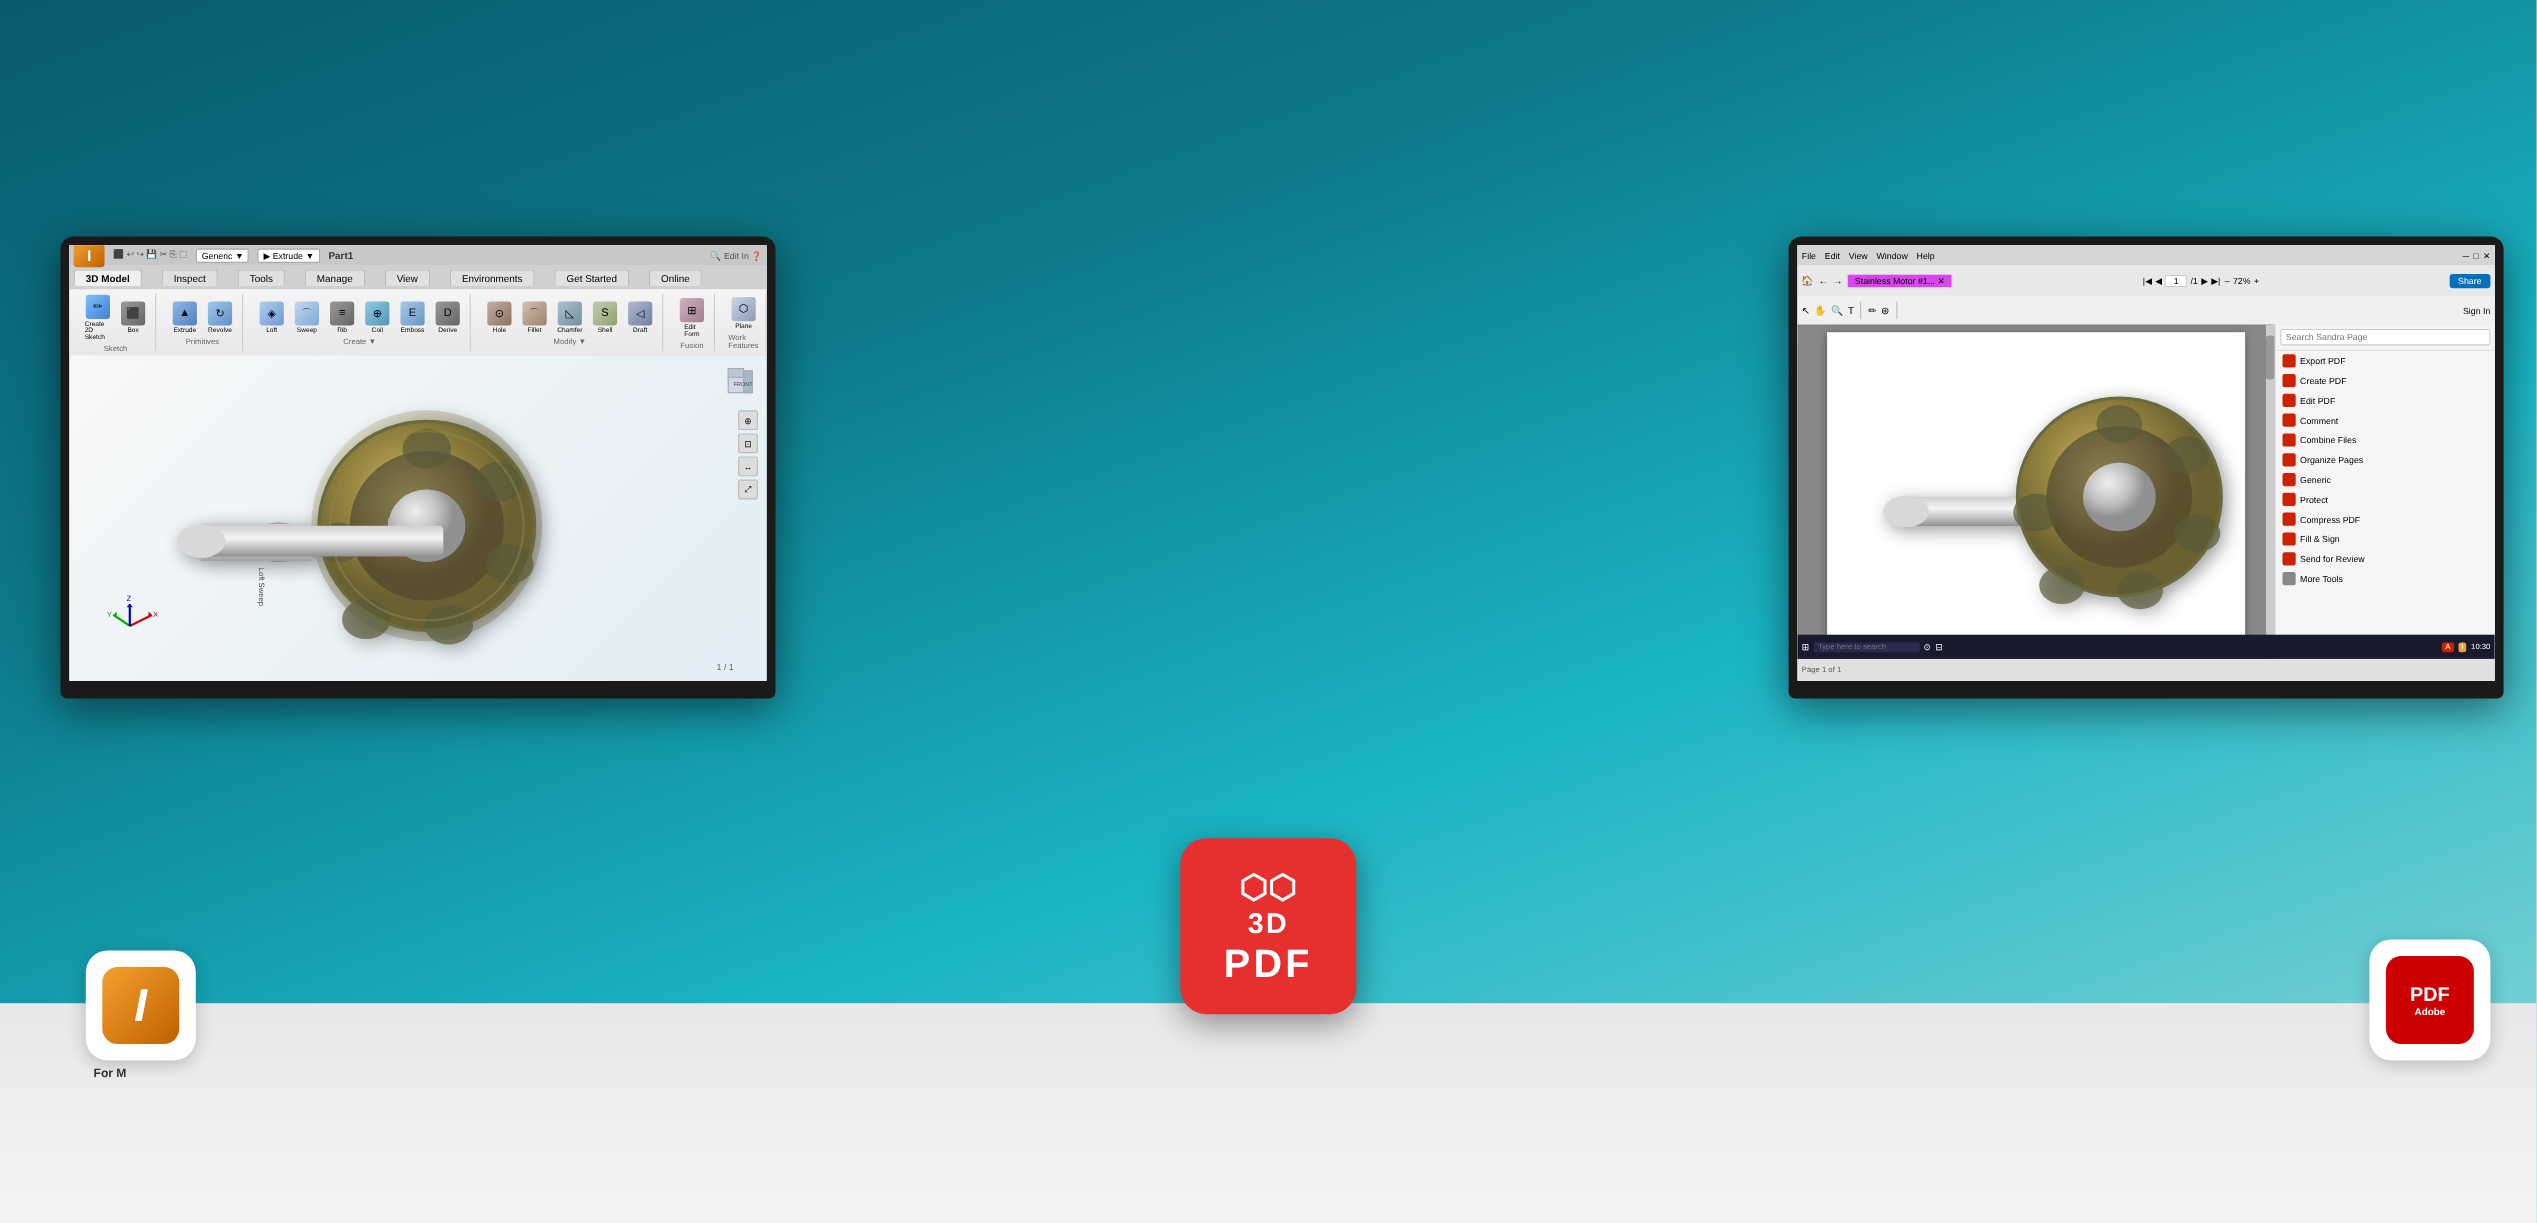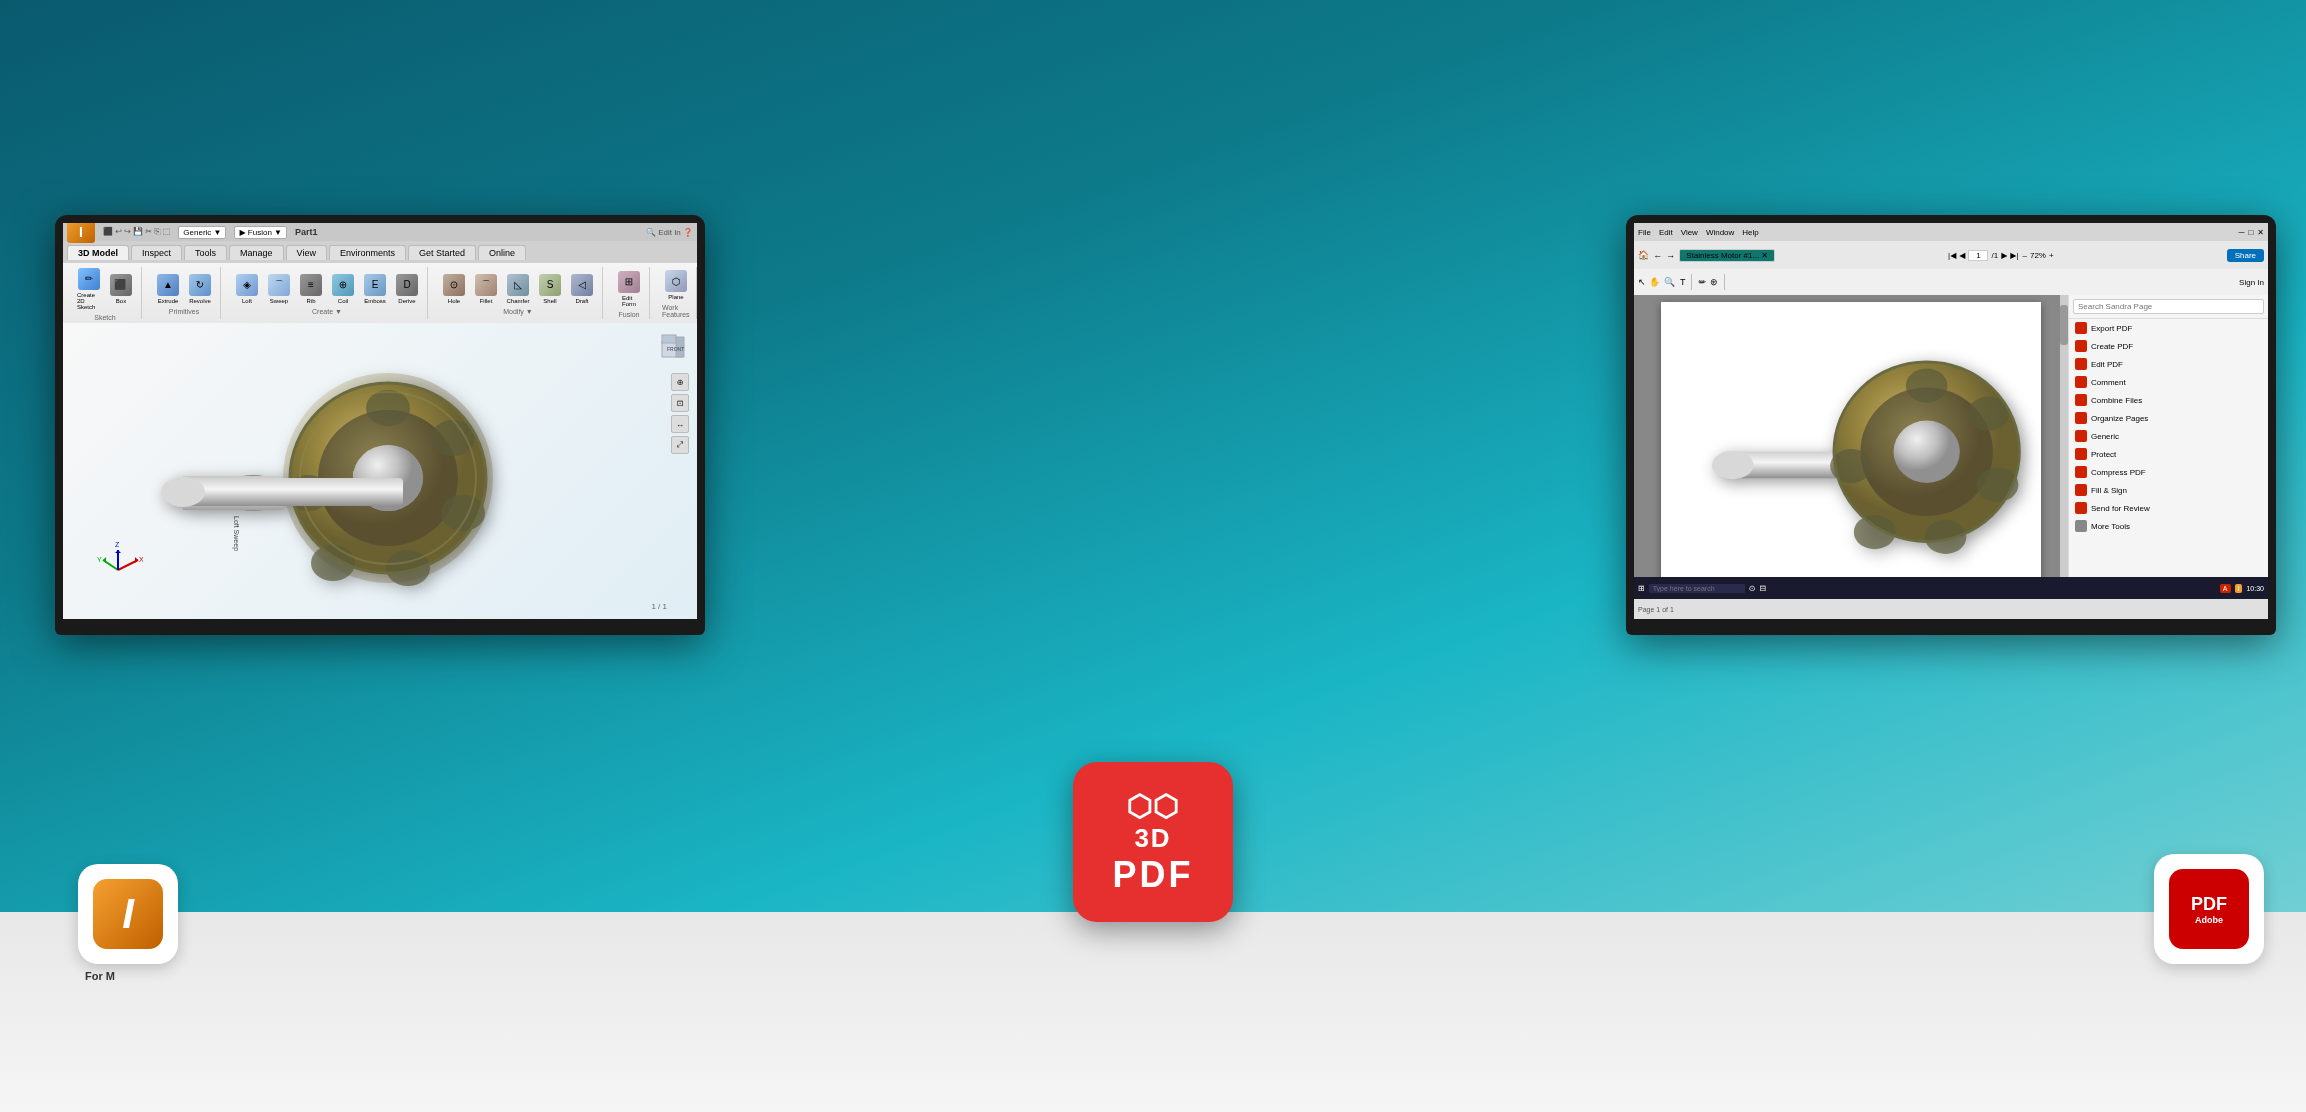--- a/index.html
+++ b/index.html
@@ -169,21 +169,21 @@
       gap: 8px;
     }
 
     .inventor-tabs {
       height: 22px;
       background: #d0d0d0;
       display: flex;
       align-items: center;
       padding: 0 4px;
       font-size: 9px;
-      gap: 2px;
+      gap: 18px;
     }
 
     .inv-tab {
       padding: 2px 10px;
       background: #e0e0e0;
       border: 1px solid #bbb;
       border-bottom: none;
       cursor: pointer;
       font-size: 9px;
       border-radius: 3px 3px 0 0;
@@ -436,21 +436,21 @@
 <div class="monitor-left">
   <div class="monitor-bezel-left"></div>
   <div class="screen-left">
 
     <div class="inventor-toolbar">
 
       <div class="inventor-menubar">
         <div class="inv-logo">I</div>
         <span style="font-size:8px;color:#555;">⬛ ↩ ↪ 💾 ✂ ⎘ ⬚</span>
         <span style="font-size:8px;background:#fff;border:1px solid #aaa;padding:1px 4px;border-radius:2px;">Generic ▼</span>
-        <span style="font-size:8px;background:#fff;border:1px solid #aaa;padding:1px 4px;border-radius:2px;">▶ Fusion ▼</span>
+        <span style="font-size:8px;background:#fff;border:1px solid #aaa;padding:1px 4px;border-radius:2px;">▶ Extrude ▼</span>
         <span style="font-size:9px;font-weight:bold;color:#333;">Part1</span>
         <span style="font-size:8px;color:#555;margin-left:auto;">🔍 Edit In ❓</span>
       </div>
 
       <div class="inventor-tabs">
         <div class="inv-tab active">3D Model</div>
         <div class="inv-tab">Inspect</div>
         <div class="inv-tab">Tools</div>
         <div class="inv-tab">Manage</div>
         <div class="inv-tab">View</div>
@@ -707,21 +707,21 @@
           <span style="cursor:pointer;">─</span>
           <span style="cursor:pointer;">□</span>
           <span style="cursor:pointer;">✕</span>
         </div>
       </div>
 
       <div class="acrobat-toolbar-row">
         <span style="font-size:9px;cursor:pointer;">🏠</span>
         <span style="font-size:9px;cursor:pointer;">←</span>
         <span style="font-size:9px;cursor:pointer;">→</span>
-        <span style="font-size:8px;background:#0f766e;border:1px solid #ccc;padding:1px 6px;border-radius:2px;cursor:pointer;text-align:right;">Stainless Motor #1... ✕</span>
+        <span style="font-size:8px;background:#d946ef;border:1px solid #ccc;padding:1px 6px;border-radius:2px;cursor:pointer;text-align:right;">Stainless Motor #1... ✕</span>
         <div style="display:flex;align-items:center;gap:3px;font-size:8px;margin-left:auto;">
           <span style="cursor:pointer;">|◀</span>
           <span style="cursor:pointer;">◀</span>
           <input type="text" value="1" style="width: 20px; font-size: 8px; text-align: center; border: 1px solid rgb(204, 204, 204);">
           <span>/1</span>
           <span style="cursor:pointer;">▶</span>
           <span style="cursor:pointer;">▶|</span>
         </div>
         <div style="display:flex;align-items:center;gap:3px;font-size:8px;">
           <span style="cursor:pointer;">–</span>

